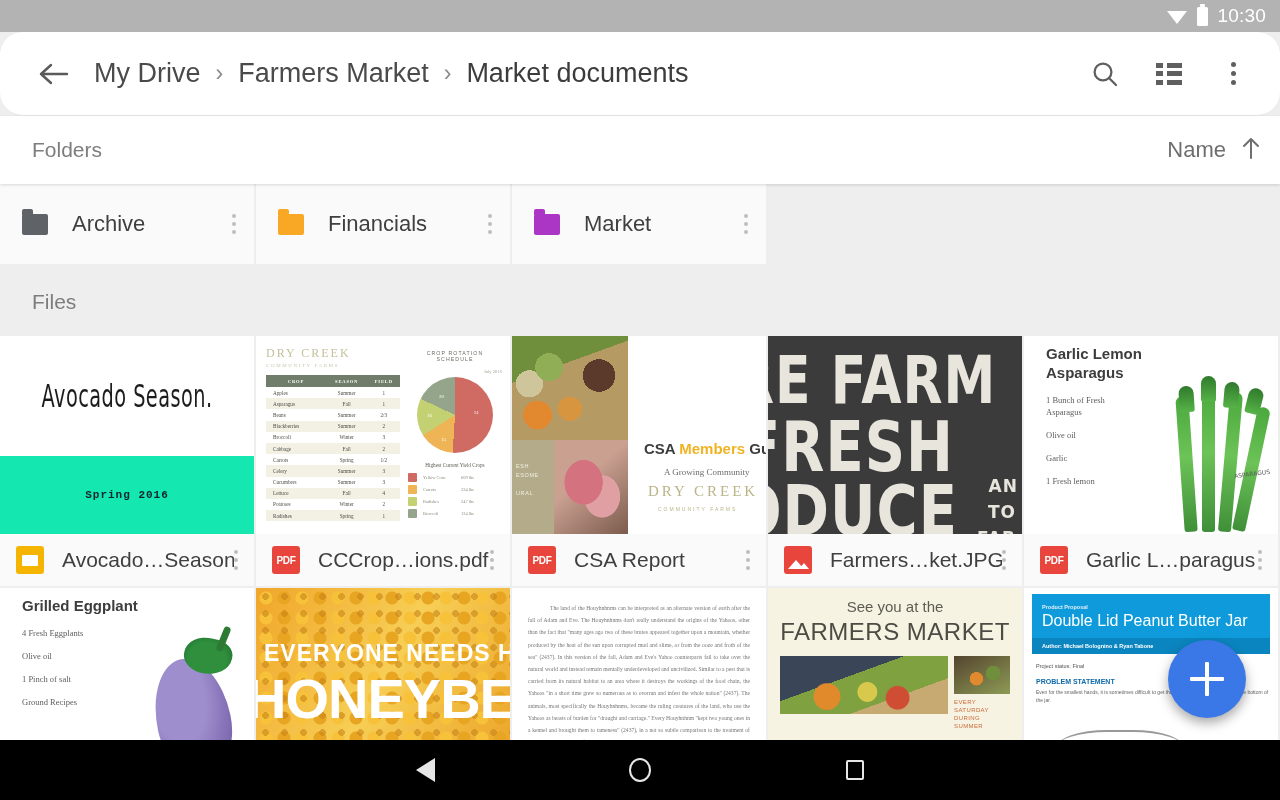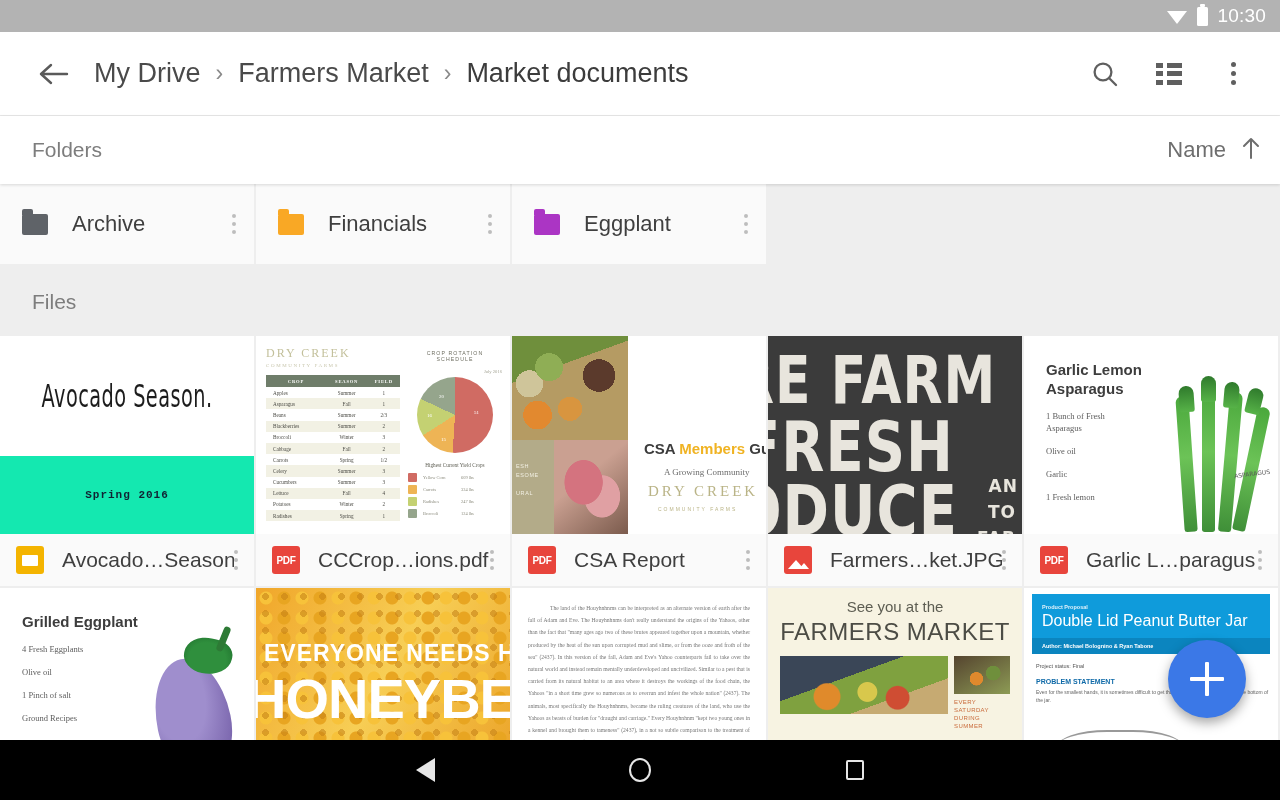--- a/index.html
+++ b/index.html
@@ -20,20 +20,21 @@
   .wifi-ico { width:22px; height:16px; position:relative; }
   .wifi-ico svg { display:block; }
   .batt-ico { width:11px; height:19px; background:#ffffff; border-radius:1.5px; position:relative; }
   .batt-ico:before{ content:""; position:absolute; top:-3px; left:3px; width:5px; height:3px; background:#ffffff; border-radius:1px;}
 
   
   .appbar {
     position:absolute; top:32px; left:0; width:1280px; height:84px;
     background:#ffffff; display:flex; align-items:center;
     border-bottom:1px solid #e8e8e8;
+    border-radius:23px;
   }
   .back-btn { width:36px; height:36px; margin-left:36px; margin-right:22px;
               display:flex; align-items:center; justify-content:center; cursor:pointer; }
   .crumbs { display:flex; align-items:center; gap:0px; flex:1; overflow:hidden; }
   .crumb { font-size:27px; color:#4a4a4a; white-space:nowrap; cursor:pointer; }
   .crumb.current { color:#3c3c3c; font-weight:500; cursor:default; }
   .crumb-sep { font-size:23px; color:#8a8a8a; padding:0 15px; }
   .appbar-actions { display:flex; align-items:center; gap:30px; margin-right:30px; }
   .act { width:34px; height:34px; display:flex; align-items:center; justify-content:center; cursor:pointer; }
 
@@ -166,21 +167,21 @@
   .th-chalk { height:100%; background:#3b3b3b; position:relative; overflow:hidden; font-family:"DejaVu Sans", sans-serif; }
   .th-chalk .ln { position:absolute; color:#e8e5dd; font-weight:bold; white-space:nowrap; letter-spacing:1px; }
   .th-chalk .l1 { top:14px; left:-34px; font-size:52px; transform:scaleY(1.25); }
   .th-chalk .l2 { top:78px; left:-26px; font-size:56px; transform:scaleY(1.25); }
   .th-chalk .l3 { top:142px; left:-34px; font-size:56px; transform:scaleY(1.25); }
   .th-chalk .sm1 { top:140px; right:4px; font-size:17px; }
   .th-chalk .sm2 { top:166px; right:6px; font-size:17px; }
   .th-chalk .sm3 { top:192px; right:6px; font-size:17px; }
 
   
-  .th-recipe { height:100%; background:#fff; position:relative; padding:24px 0 0 22px; }
+  .th-recipe { height:100%; background:#fff; position:relative; padding:8px 0 0 22px; }
   .th-recipe .rt { font-size:15px; color:#3d3d3d; font-weight:bold; line-height:19px; width:120px; }
   .th-recipe .ing { font-family:"Liberation Serif",serif; font-size:8.5px; color:#5d5d5d; margin-top:12px; width:95px; line-height:12px; }
   .th-recipe .ing div { margin-bottom:11px; }
   .asp { position:absolute; right:4px; top:22px; width:112px; height:180px; }
   .asp .stalk { position:absolute; bottom:6px; width:13px; border-radius:7px 7px 3px 3px;
                 background:linear-gradient(180deg,#4aa83c,#6cc357 45%,#3f8f38); }
   .asp .tip { position:absolute; width:15px; height:26px; border-radius:8px 8px 3px 3px;
               background:linear-gradient(180deg,#2f7a2c,#57b348); }
   .asp .lbl { position:absolute; right:4px; top:112px; font-size:6px; color:#555; transform:rotate(-7deg); font-family:"DejaVu Sans",sans-serif;}
   .egg { position:absolute; right:-4px; top:30px; width:118px; height:170px; }
@@ -350,21 +351,21 @@
         <span class="kebab folder-kebab">
             <span></span>
             <span></span>
             <span></span>
           </span>
       </div>
       <div class="folder-card">
         <span class="folder-ico">
             <b style="background:#ab35c4"></b>
           </span>
-        <span class="folder-name">Eggplant</span>
+        <span class="folder-name">Market</span>
         <span class="kebab folder-kebab">
             <span></span>
             <span></span>
             <span></span>
           </span>
       </div>
     </div>
 
     <div class="files-label">Files</div>
 

